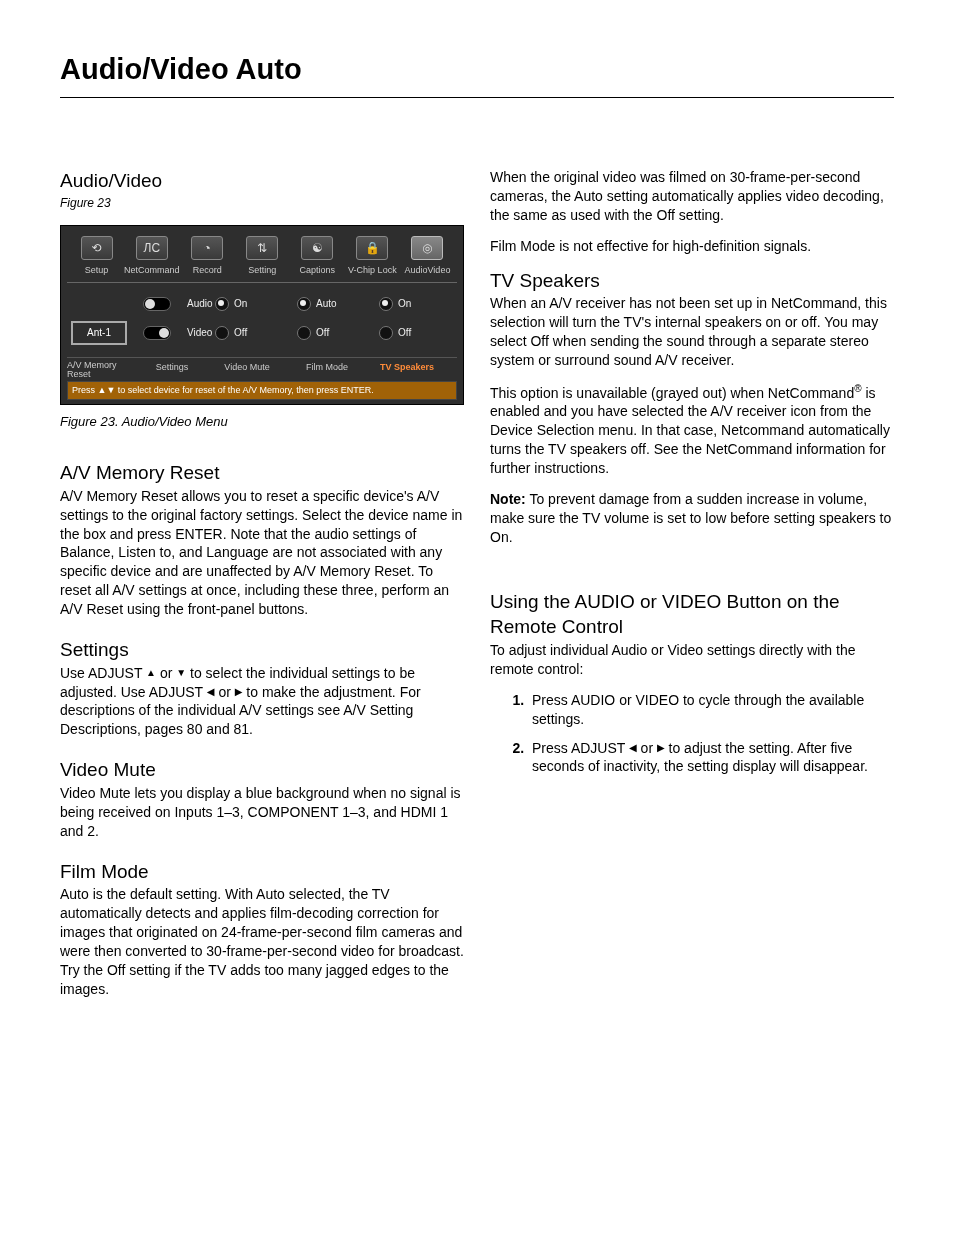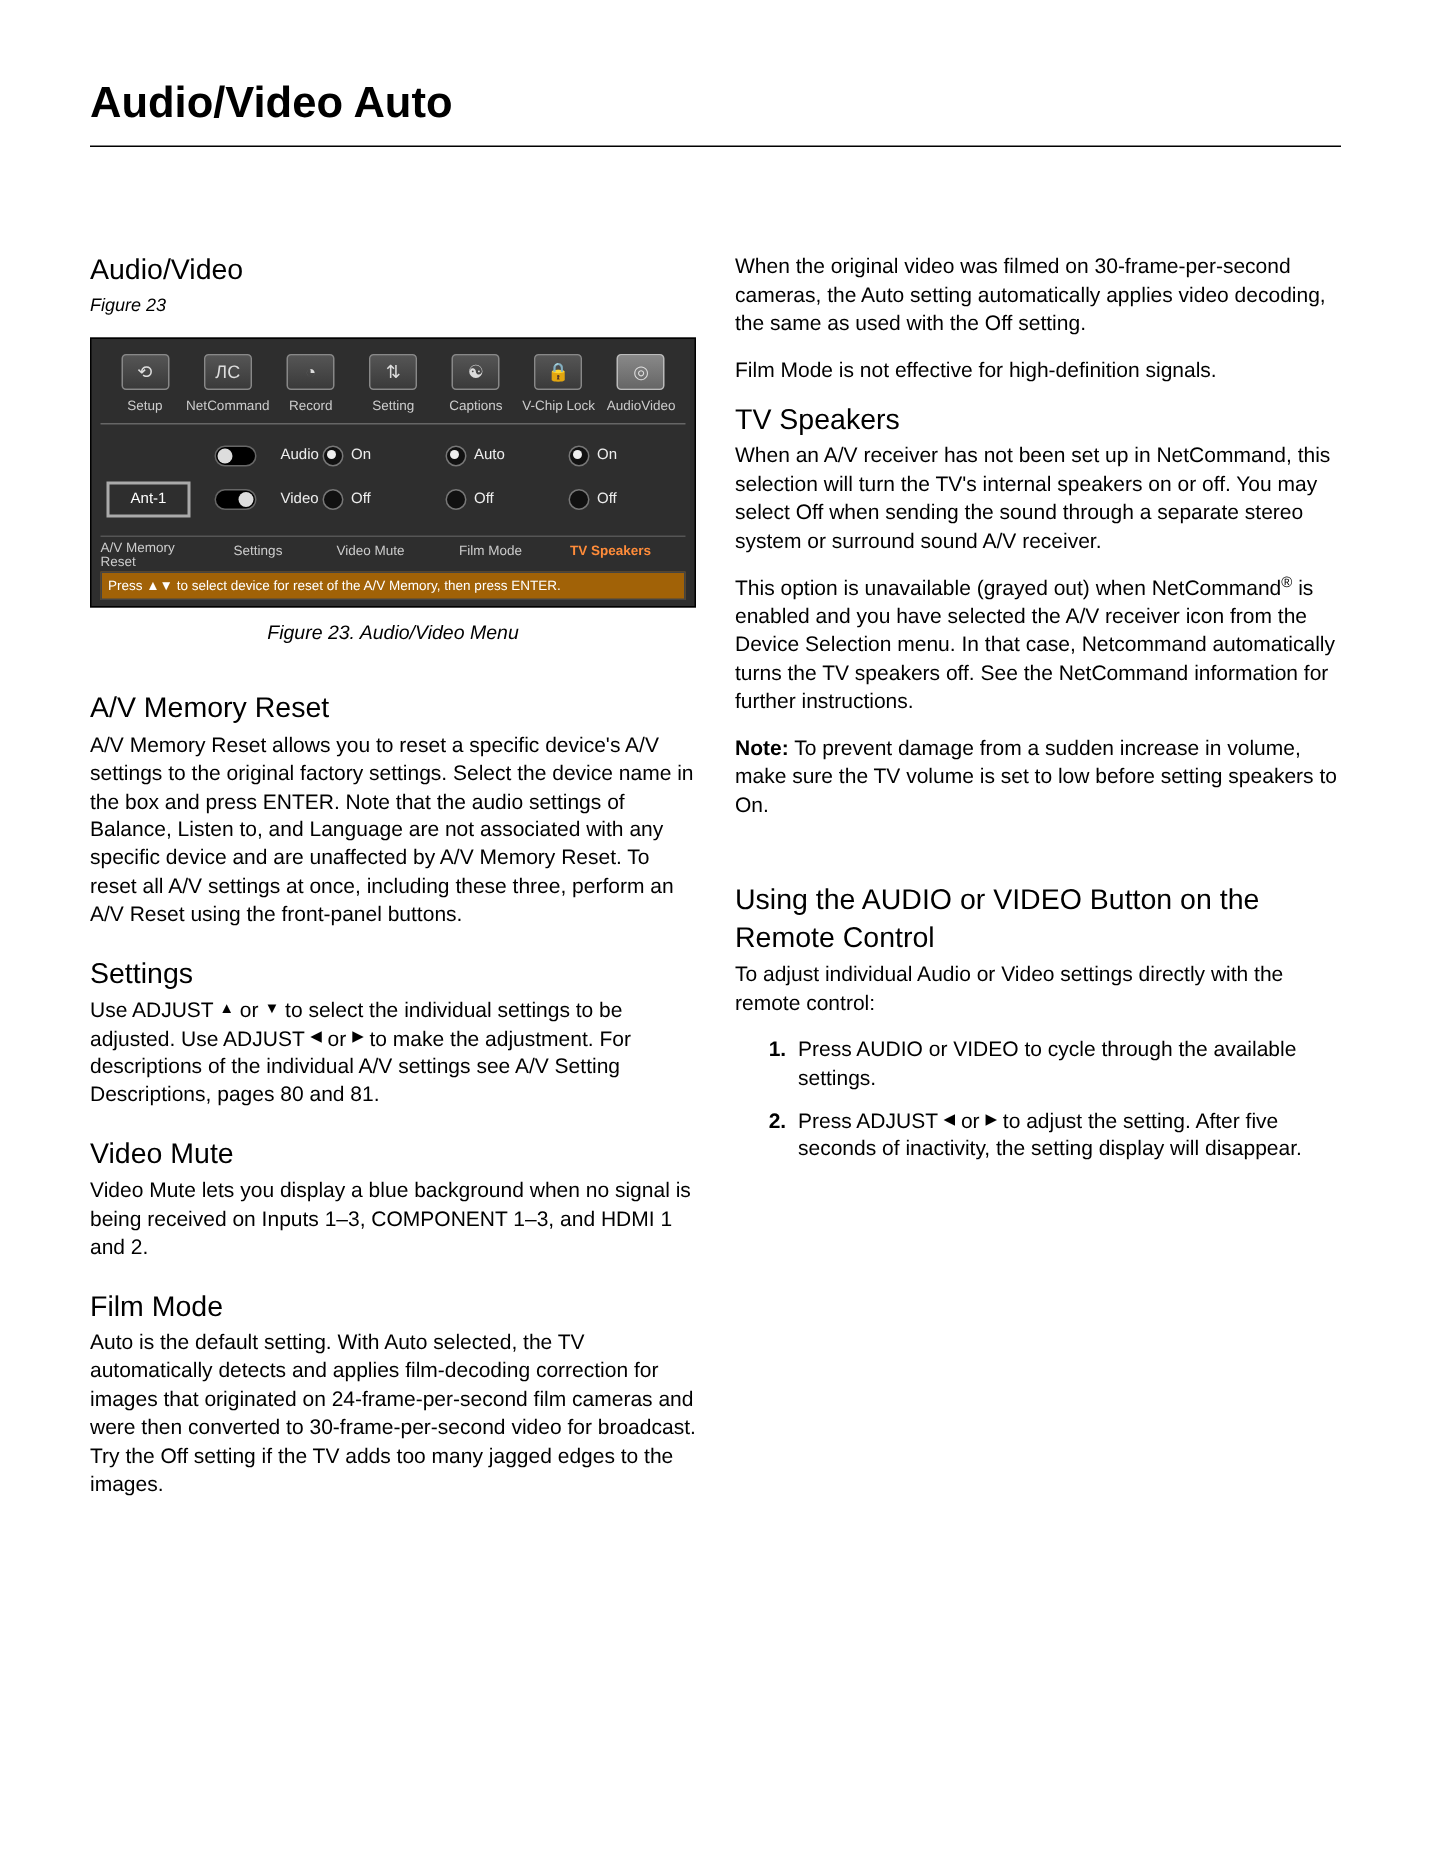--- a/index.html
+++ b/index.html
@@ -35,21 +35,20 @@
   }
   .figref {
     font-style: italic;
     font-size: 12px;
     margin: 0 0 14px 0;
   }
   .caption {
     font-style: italic;
     font-size: 13px;
     margin: 8px 0 30px 0;
-    text-align: center;
   }
   p {
     font-size: 14px;
     margin: 0 0 12px 0;
   }
   .section { margin-bottom: 18px; }
   ol { font-size: 14px; padding-left: 22px; margin: 0; }
   ol li { margin-bottom: 10px; padding-left: 4px; margin-left: 16px;}
   ol li::marker { font-weight: bold; }
   .note-label { font-weight: bold; }

